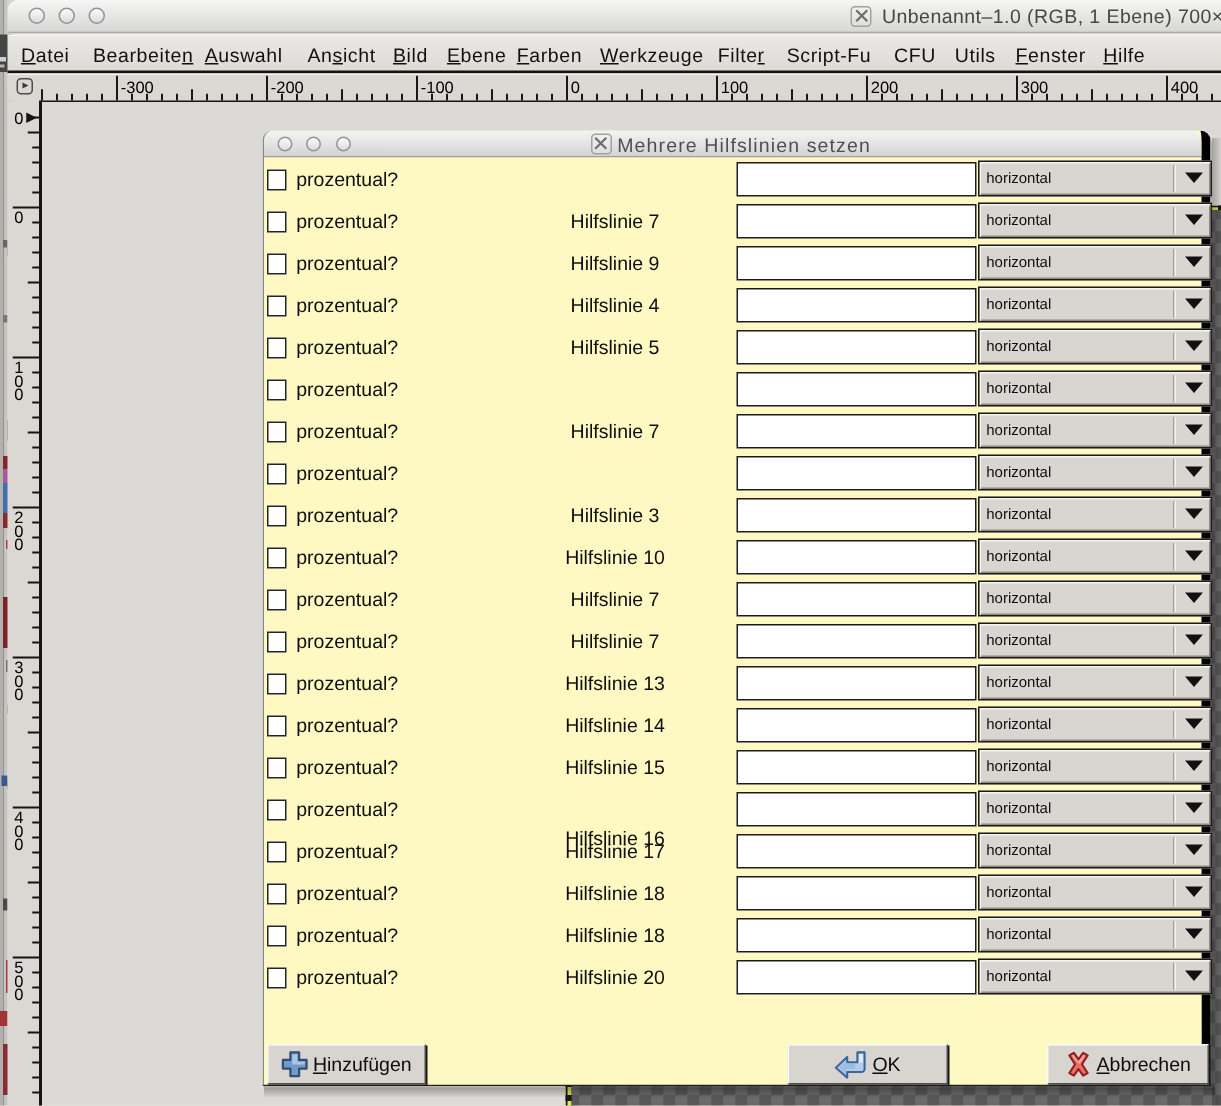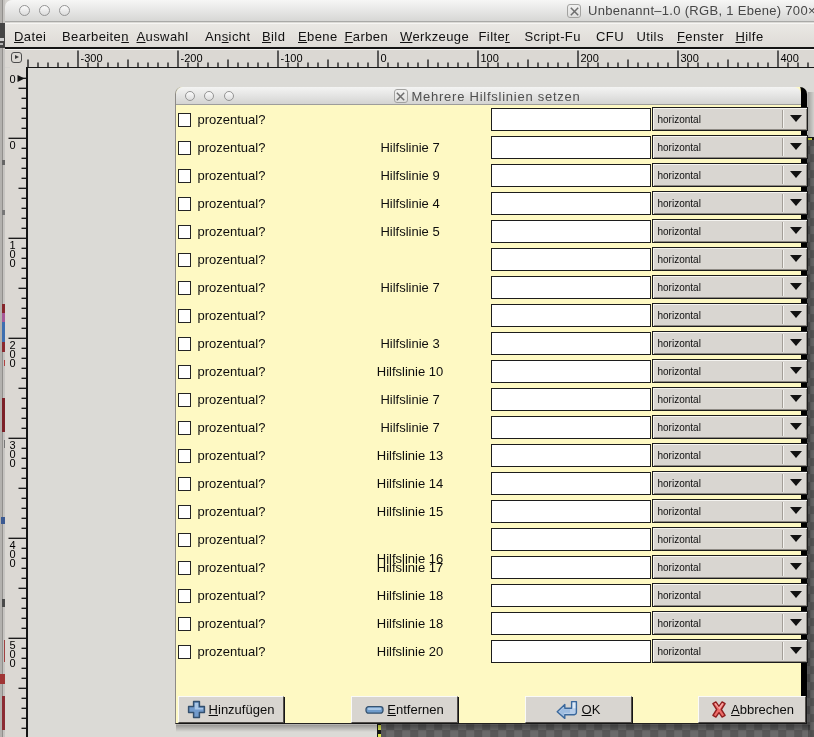--- a/index.html
+++ b/index.html
@@ -522,27 +522,20 @@
         <span class="sep"></span>
         <span class="arr"></span>
       </div>
     <div class="btn" style="left:2px;width:106px">
         <svg width="19" height="19" viewBox="0 0 19 19">
           <path d="M6.6 1.6 h5.8 v5 h5 v5.8 h-5 v5 H6.6 v-5 h-5 V6.6 h5 Z" fill="#729bcc" stroke="#334f6d" stroke-width="1.5" stroke-linejoin="round"></path>
           <path d="M7.8 2.9 h3.4 v5 h4.9 v1.7 H7.8 Z" fill="#a9c6e5" stroke="none"></path>
         </svg>
         <span><span class="u">H</span>inzufügen</span>
       </div>
-    <div class="btn" style="left:175.5px;width:107px">
-        <svg width="19" height="10" viewBox="0 0 19 10">
-          <rect x="1" y="1.6" width="17" height="6.6" rx="2.6" fill="#6f9ccb" stroke="#37536f" stroke-width="1.3"></rect>
-          <rect x="2.6" y="2.8" width="13.6" height="2.2" rx="1.1" fill="#a9c7e5"></rect>
-        </svg>
-        <span><span class="u">E</span>ntfernen</span>
-      </div>
     <div class="btn" style="left:349px;width:107px">
         <svg width="23" height="20" viewBox="0 0 23 20">
           <path d="M1.2 11.8 L8.8 4.6 V8.2 H15.6 V1.6 H20.4 V12.6 A2.1 2.1 0 0 1 18.3 14.7 H8.8 V18.4 Z" fill="#b6cde9" stroke="#3a689c" stroke-width="1.4" stroke-linejoin="round"></path>
           <path d="M16.7 2.7 h2.6 v5.6 h-2.6 z" fill="#e0ebf6" stroke="none"></path>
           <path d="M3.2 11.7 L8 7.3 v2 h6 v3.4 H8 v3.2 Z" fill="#9dbce0" stroke="none"></path>
         </svg>
         <span><span class="u">O</span>K</span>
       </div>
     <div class="btn" style="left:522.5px;width:108px">
         <svg width="18" height="19" viewBox="0 0 18 19">

